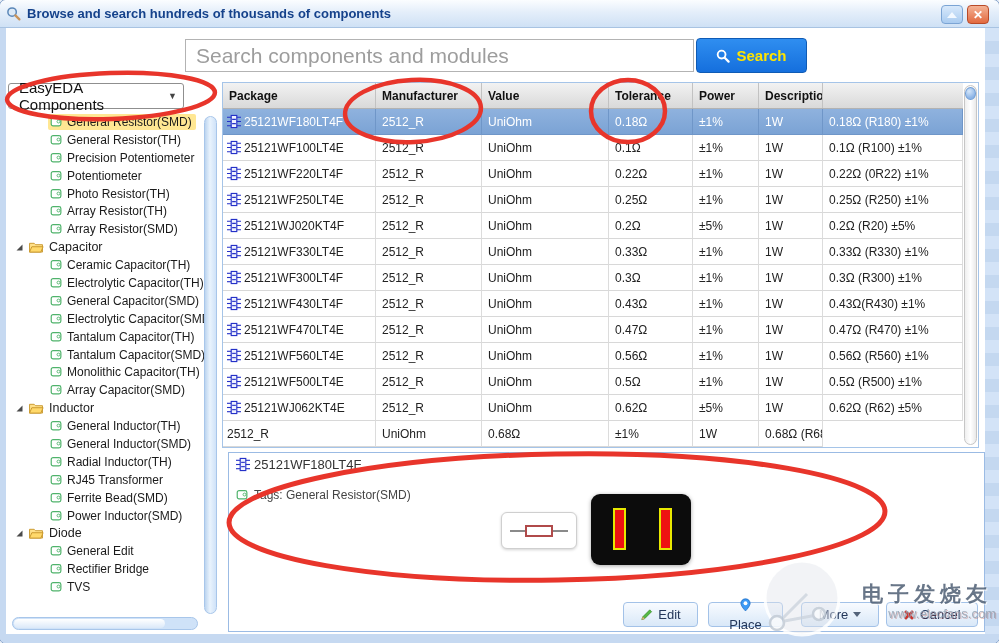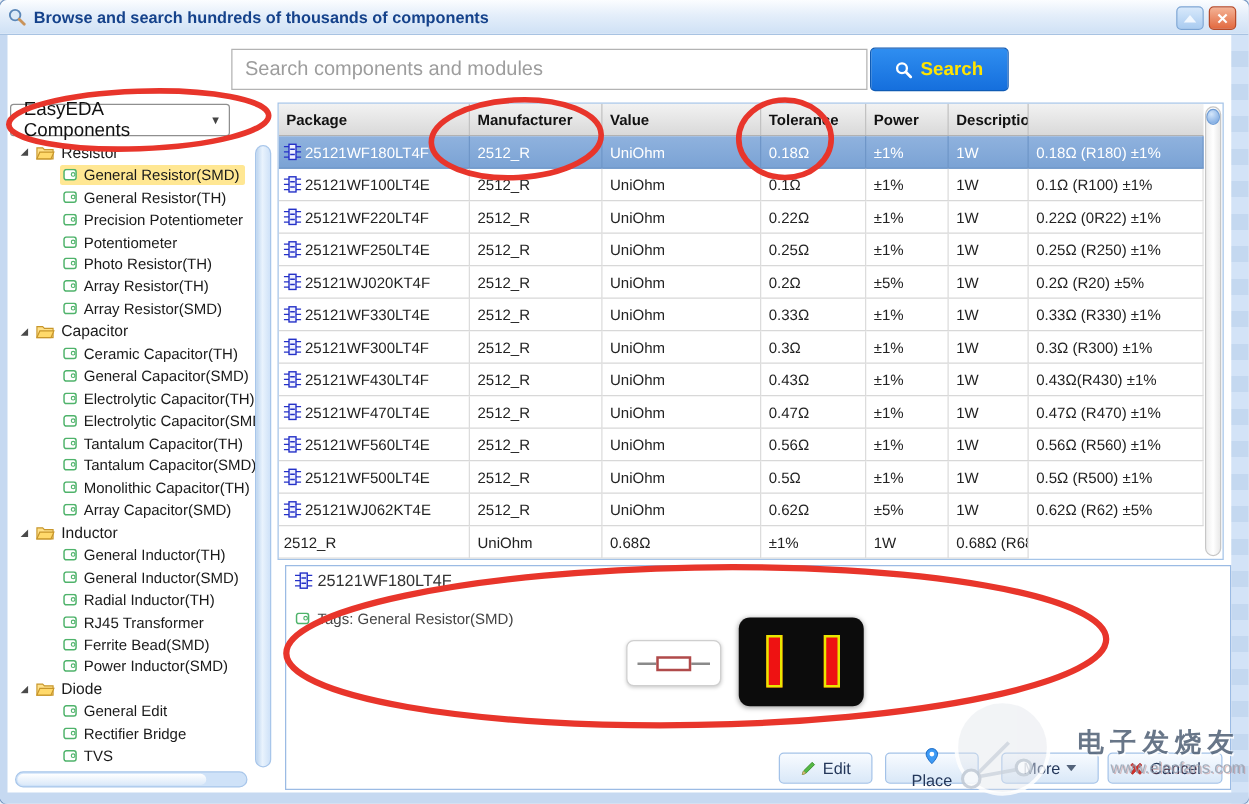--- a/index.html
+++ b/index.html
@@ -17,21 +17,21 @@
   .winbtn.collapse{background:linear-gradient(180deg,#d8e9fb,#a9cbf0);border:1px solid #7ba4d4;}
   .winbtn.collapse .tri{width:0;height:0;border-left:5px solid transparent;border-right:5px solid transparent;border-bottom:6px solid #f2f8ff;}
   .winbtn.close{background:linear-gradient(180deg,#f4b396,#e2693f);border:1px solid #b84a28;
     color:#fff;font-weight:bold;font-size:12px;line-height:1;}
   .frame-left{position:absolute;left:0;top:28px;width:6px;bottom:0;background:#c6d9f1;}
   .frame-right{position:absolute;right:0;top:28px;width:14px;bottom:0;
     background:repeating-linear-gradient(180deg,#d3e3f7 0 13px,#c4d8f0 13px 26px);}
   .frame-bottom{position:absolute;left:0;bottom:0;height:9px;width:999px;background:#c6d9f1;}
   
   .search-input{position:absolute;left:185px;top:39px;width:509px;height:33px;border:1px solid #b3b3b3;
-    font-size:16px;padding:0 10px;color:#333;outline:none;font-family:"Liberation Sans",sans-serif;}
+    font-size:21px;padding:0 10px;color:#333;outline:none;font-family:"Liberation Sans",sans-serif;}
   .search-input::placeholder{color:#9d9d9d;}
   .search-btn{position:absolute;left:696px;top:38px;width:111px;height:35px;border:1px solid #0f5bb5;
     border-radius:4px;background:linear-gradient(180deg,#2f8ef0,#156fdd);color:#ffe400;
     font-weight:bold;font-size:15px;display:flex;align-items:center;justify-content:center;gap:6px;cursor:pointer;}
   
   .lib-select{position:absolute;left:8px;top:83px;width:176px;height:26px;border:1px solid #8f8f8f;
     border-radius:3px;background:#fff;display:flex;align-items:center;padding:0 6px 0 10px;
     font-size:15px;color:#111;cursor:pointer;}
   .lib-select .caret{margin-left:auto;font-size:9px;color:#444;}
   .tree{position:absolute;left:12px;top:113px;width:192px;height:503px;overflow:hidden;}
@@ -129,123 +129,109 @@
     </span>
     <span>Search</span>
   </button>
 
   <div class="lib-select">
     <span>EasyEDA Components</span>
     <span class="caret">▼</span>
   </div>
 
   <div class="tree" id="tree">
+      <div class="tree-row leaf selected">
+        <span class="leaf-inner">
+          <span class="icon">
+            <svg width="13" height="10" viewBox="0 0 13 11">
+              <rect x=".7" y=".7" width="10.6" height="9" rx="2" fill="#ffffff" stroke="#4fb36b" stroke-width="1.3"></rect>
+              <circle cx="8.7" cy="5" r="1.6" fill="none" stroke="#4fb36b"></circle>
+            </svg>
+          </span>
+          <span>General Resistor(SMD)</span>
+        </span>
+      </div>
+      <div class="tree-row leaf">
+        <span class="leaf-inner">
+          <span class="icon">
+            <svg width="13" height="10" viewBox="0 0 13 11">
+              <rect x=".7" y=".7" width="10.6" height="9" rx="2" fill="#ffffff" stroke="#4fb36b" stroke-width="1.3"></rect>
+              <circle cx="8.7" cy="5" r="1.6" fill="none" stroke="#4fb36b"></circle>
+            </svg>
+          </span>
+          <span>General Resistor(TH)</span>
+        </span>
+      </div>
+      <div class="tree-row leaf">
+        <span class="leaf-inner">
+          <span class="icon">
+            <svg width="13" height="10" viewBox="0 0 13 11">
+              <rect x=".7" y=".7" width="10.6" height="9" rx="2" fill="#ffffff" stroke="#4fb36b" stroke-width="1.3"></rect>
+              <circle cx="8.7" cy="5" r="1.6" fill="none" stroke="#4fb36b"></circle>
+            </svg>
+          </span>
+          <span>Precision Potentiometer</span>
+        </span>
+      </div>
+      <div class="tree-row leaf">
+        <span class="leaf-inner">
+          <span class="icon">
+            <svg width="13" height="10" viewBox="0 0 13 11">
+              <rect x=".7" y=".7" width="10.6" height="9" rx="2" fill="#ffffff" stroke="#4fb36b" stroke-width="1.3"></rect>
+              <circle cx="8.7" cy="5" r="1.6" fill="none" stroke="#4fb36b"></circle>
+            </svg>
+          </span>
+          <span>Potentiometer</span>
+        </span>
+      </div>
+      <div class="tree-row leaf">
+        <span class="leaf-inner">
+          <span class="icon">
+            <svg width="13" height="10" viewBox="0 0 13 11">
+              <rect x=".7" y=".7" width="10.6" height="9" rx="2" fill="#ffffff" stroke="#4fb36b" stroke-width="1.3"></rect>
+              <circle cx="8.7" cy="5" r="1.6" fill="none" stroke="#4fb36b"></circle>
+            </svg>
+          </span>
+          <span>Photo Resistor(TH)</span>
+        </span>
+      </div>
+      <div class="tree-row leaf">
+        <span class="leaf-inner">
+          <span class="icon">
+            <svg width="13" height="10" viewBox="0 0 13 11">
+              <rect x=".7" y=".7" width="10.6" height="9" rx="2" fill="#ffffff" stroke="#4fb36b" stroke-width="1.3"></rect>
+              <circle cx="8.7" cy="5" r="1.6" fill="none" stroke="#4fb36b"></circle>
+            </svg>
+          </span>
+          <span>Array Resistor(TH)</span>
+        </span>
+      </div>
+      <div class="tree-row leaf">
+        <span class="leaf-inner">
+          <span class="icon">
+            <svg width="13" height="10" viewBox="0 0 13 11">
+              <rect x=".7" y=".7" width="10.6" height="9" rx="2" fill="#ffffff" stroke="#4fb36b" stroke-width="1.3"></rect>
+              <circle cx="8.7" cy="5" r="1.6" fill="none" stroke="#4fb36b"></circle>
+            </svg>
+          </span>
+          <span>Array Resistor(SMD)</span>
+        </span>
+      </div>
       <div class="tree-row folder">
         <span class="icon">
           <svg width="7" height="7" viewBox="0 0 7 7">
             <path d="M6.5 .5 L6.5 6.5 L.5 6.5 Z" fill="#4a4a4a"></path>
           </svg>
         </span>
         <span class="icon">
           <svg width="16" height="12" viewBox="0 0 16 13">
             <path d="M1 2.5 L6 2.5 L7.5 4 L15 4 L15 12 L1 12 Z" fill="#ffe18a" stroke="#c8962a"></path>
             <path d="M1 12 L3.5 6.2 L15.7 6.2 L13.2 12 Z" fill="#ffd96b" stroke="#c8962a"></path>
           </svg>
         </span>
-        <span>Resistor</span>
-      </div>
-      <div class="tree-row leaf selected">
-        <span class="leaf-inner">
-          <span class="icon">
-            <svg width="13" height="10" viewBox="0 0 13 11">
-              <rect x=".7" y=".7" width="10.6" height="9" rx="2" fill="#ffffff" stroke="#4fb36b" stroke-width="1.3"></rect>
-              <circle cx="8.7" cy="5" r="1.6" fill="none" stroke="#4fb36b"></circle>
-            </svg>
-          </span>
-          <span>General Resistor(SMD)</span>
-        </span>
-      </div>
-      <div class="tree-row leaf">
-        <span class="leaf-inner">
-          <span class="icon">
-            <svg width="13" height="10" viewBox="0 0 13 11">
-              <rect x=".7" y=".7" width="10.6" height="9" rx="2" fill="#ffffff" stroke="#4fb36b" stroke-width="1.3"></rect>
-              <circle cx="8.7" cy="5" r="1.6" fill="none" stroke="#4fb36b"></circle>
-            </svg>
-          </span>
-          <span>General Resistor(TH)</span>
-        </span>
-      </div>
-      <div class="tree-row leaf">
-        <span class="leaf-inner">
-          <span class="icon">
-            <svg width="13" height="10" viewBox="0 0 13 11">
-              <rect x=".7" y=".7" width="10.6" height="9" rx="2" fill="#ffffff" stroke="#4fb36b" stroke-width="1.3"></rect>
-              <circle cx="8.7" cy="5" r="1.6" fill="none" stroke="#4fb36b"></circle>
-            </svg>
-          </span>
-          <span>Precision Potentiometer</span>
-        </span>
-      </div>
-      <div class="tree-row leaf">
-        <span class="leaf-inner">
-          <span class="icon">
-            <svg width="13" height="10" viewBox="0 0 13 11">
-              <rect x=".7" y=".7" width="10.6" height="9" rx="2" fill="#ffffff" stroke="#4fb36b" stroke-width="1.3"></rect>
-              <circle cx="8.7" cy="5" r="1.6" fill="none" stroke="#4fb36b"></circle>
-            </svg>
-          </span>
-          <span>Potentiometer</span>
-        </span>
-      </div>
-      <div class="tree-row leaf">
-        <span class="leaf-inner">
-          <span class="icon">
-            <svg width="13" height="10" viewBox="0 0 13 11">
-              <rect x=".7" y=".7" width="10.6" height="9" rx="2" fill="#ffffff" stroke="#4fb36b" stroke-width="1.3"></rect>
-              <circle cx="8.7" cy="5" r="1.6" fill="none" stroke="#4fb36b"></circle>
-            </svg>
-          </span>
-          <span>Photo Resistor(TH)</span>
-        </span>
-      </div>
-      <div class="tree-row leaf">
-        <span class="leaf-inner">
-          <span class="icon">
-            <svg width="13" height="10" viewBox="0 0 13 11">
-              <rect x=".7" y=".7" width="10.6" height="9" rx="2" fill="#ffffff" stroke="#4fb36b" stroke-width="1.3"></rect>
-              <circle cx="8.7" cy="5" r="1.6" fill="none" stroke="#4fb36b"></circle>
-            </svg>
-          </span>
-          <span>Array Resistor(TH)</span>
-        </span>
-      </div>
-      <div class="tree-row leaf">
-        <span class="leaf-inner">
-          <span class="icon">
-            <svg width="13" height="10" viewBox="0 0 13 11">
-              <rect x=".7" y=".7" width="10.6" height="9" rx="2" fill="#ffffff" stroke="#4fb36b" stroke-width="1.3"></rect>
-              <circle cx="8.7" cy="5" r="1.6" fill="none" stroke="#4fb36b"></circle>
-            </svg>
-          </span>
-          <span>Array Resistor(SMD)</span>
-        </span>
-      </div>
-      <div class="tree-row folder">
-        <span class="icon">
-          <svg width="7" height="7" viewBox="0 0 7 7">
-            <path d="M6.5 .5 L6.5 6.5 L.5 6.5 Z" fill="#4a4a4a"></path>
-          </svg>
-        </span>
-        <span class="icon">
-          <svg width="16" height="12" viewBox="0 0 16 13">
-            <path d="M1 2.5 L6 2.5 L7.5 4 L15 4 L15 12 L1 12 Z" fill="#ffe18a" stroke="#c8962a"></path>
-            <path d="M1 12 L3.5 6.2 L15.7 6.2 L13.2 12 Z" fill="#ffd96b" stroke="#c8962a"></path>
-          </svg>
-        </span>
         <span>Capacitor</span>
       </div>
       <div class="tree-row leaf">
         <span class="leaf-inner">
           <span class="icon">
             <svg width="13" height="10" viewBox="0 0 13 11">
               <rect x=".7" y=".7" width="10.6" height="9" rx="2" fill="#ffffff" stroke="#4fb36b" stroke-width="1.3"></rect>
               <circle cx="8.7" cy="5" r="1.6" fill="none" stroke="#4fb36b"></circle>
             </svg>
           </span>
@@ -253,32 +239,32 @@
         </span>
       </div>
       <div class="tree-row leaf">
         <span class="leaf-inner">
           <span class="icon">
             <svg width="13" height="10" viewBox="0 0 13 11">
               <rect x=".7" y=".7" width="10.6" height="9" rx="2" fill="#ffffff" stroke="#4fb36b" stroke-width="1.3"></rect>
               <circle cx="8.7" cy="5" r="1.6" fill="none" stroke="#4fb36b"></circle>
             </svg>
           </span>
+          <span>Electrolytic Capacitor(TH)</span>
+        </span>
+      </div>
+      <div class="tree-row leaf">
+        <span class="leaf-inner">
+          <span class="icon">
+            <svg width="13" height="10" viewBox="0 0 13 11">
+              <rect x=".7" y=".7" width="10.6" height="9" rx="2" fill="#ffffff" stroke="#4fb36b" stroke-width="1.3"></rect>
+              <circle cx="8.7" cy="5" r="1.6" fill="none" stroke="#4fb36b"></circle>
+            </svg>
+          </span>
           <span>General Capacitor(SMD)</span>
-        </span>
-      </div>
-      <div class="tree-row leaf">
-        <span class="leaf-inner">
-          <span class="icon">
-            <svg width="13" height="10" viewBox="0 0 13 11">
-              <rect x=".7" y=".7" width="10.6" height="9" rx="2" fill="#ffffff" stroke="#4fb36b" stroke-width="1.3"></rect>
-              <circle cx="8.7" cy="5" r="1.6" fill="none" stroke="#4fb36b"></circle>
-            </svg>
-          </span>
-          <span>Electrolytic Capacitor(TH)</span>
         </span>
       </div>
       <div class="tree-row leaf">
         <span class="leaf-inner">
           <span class="icon">
             <svg width="13" height="10" viewBox="0 0 13 11">
               <rect x=".7" y=".7" width="10.6" height="9" rx="2" fill="#ffffff" stroke="#4fb36b" stroke-width="1.3"></rect>
               <circle cx="8.7" cy="5" r="1.6" fill="none" stroke="#4fb36b"></circle>
             </svg>
           </span>

